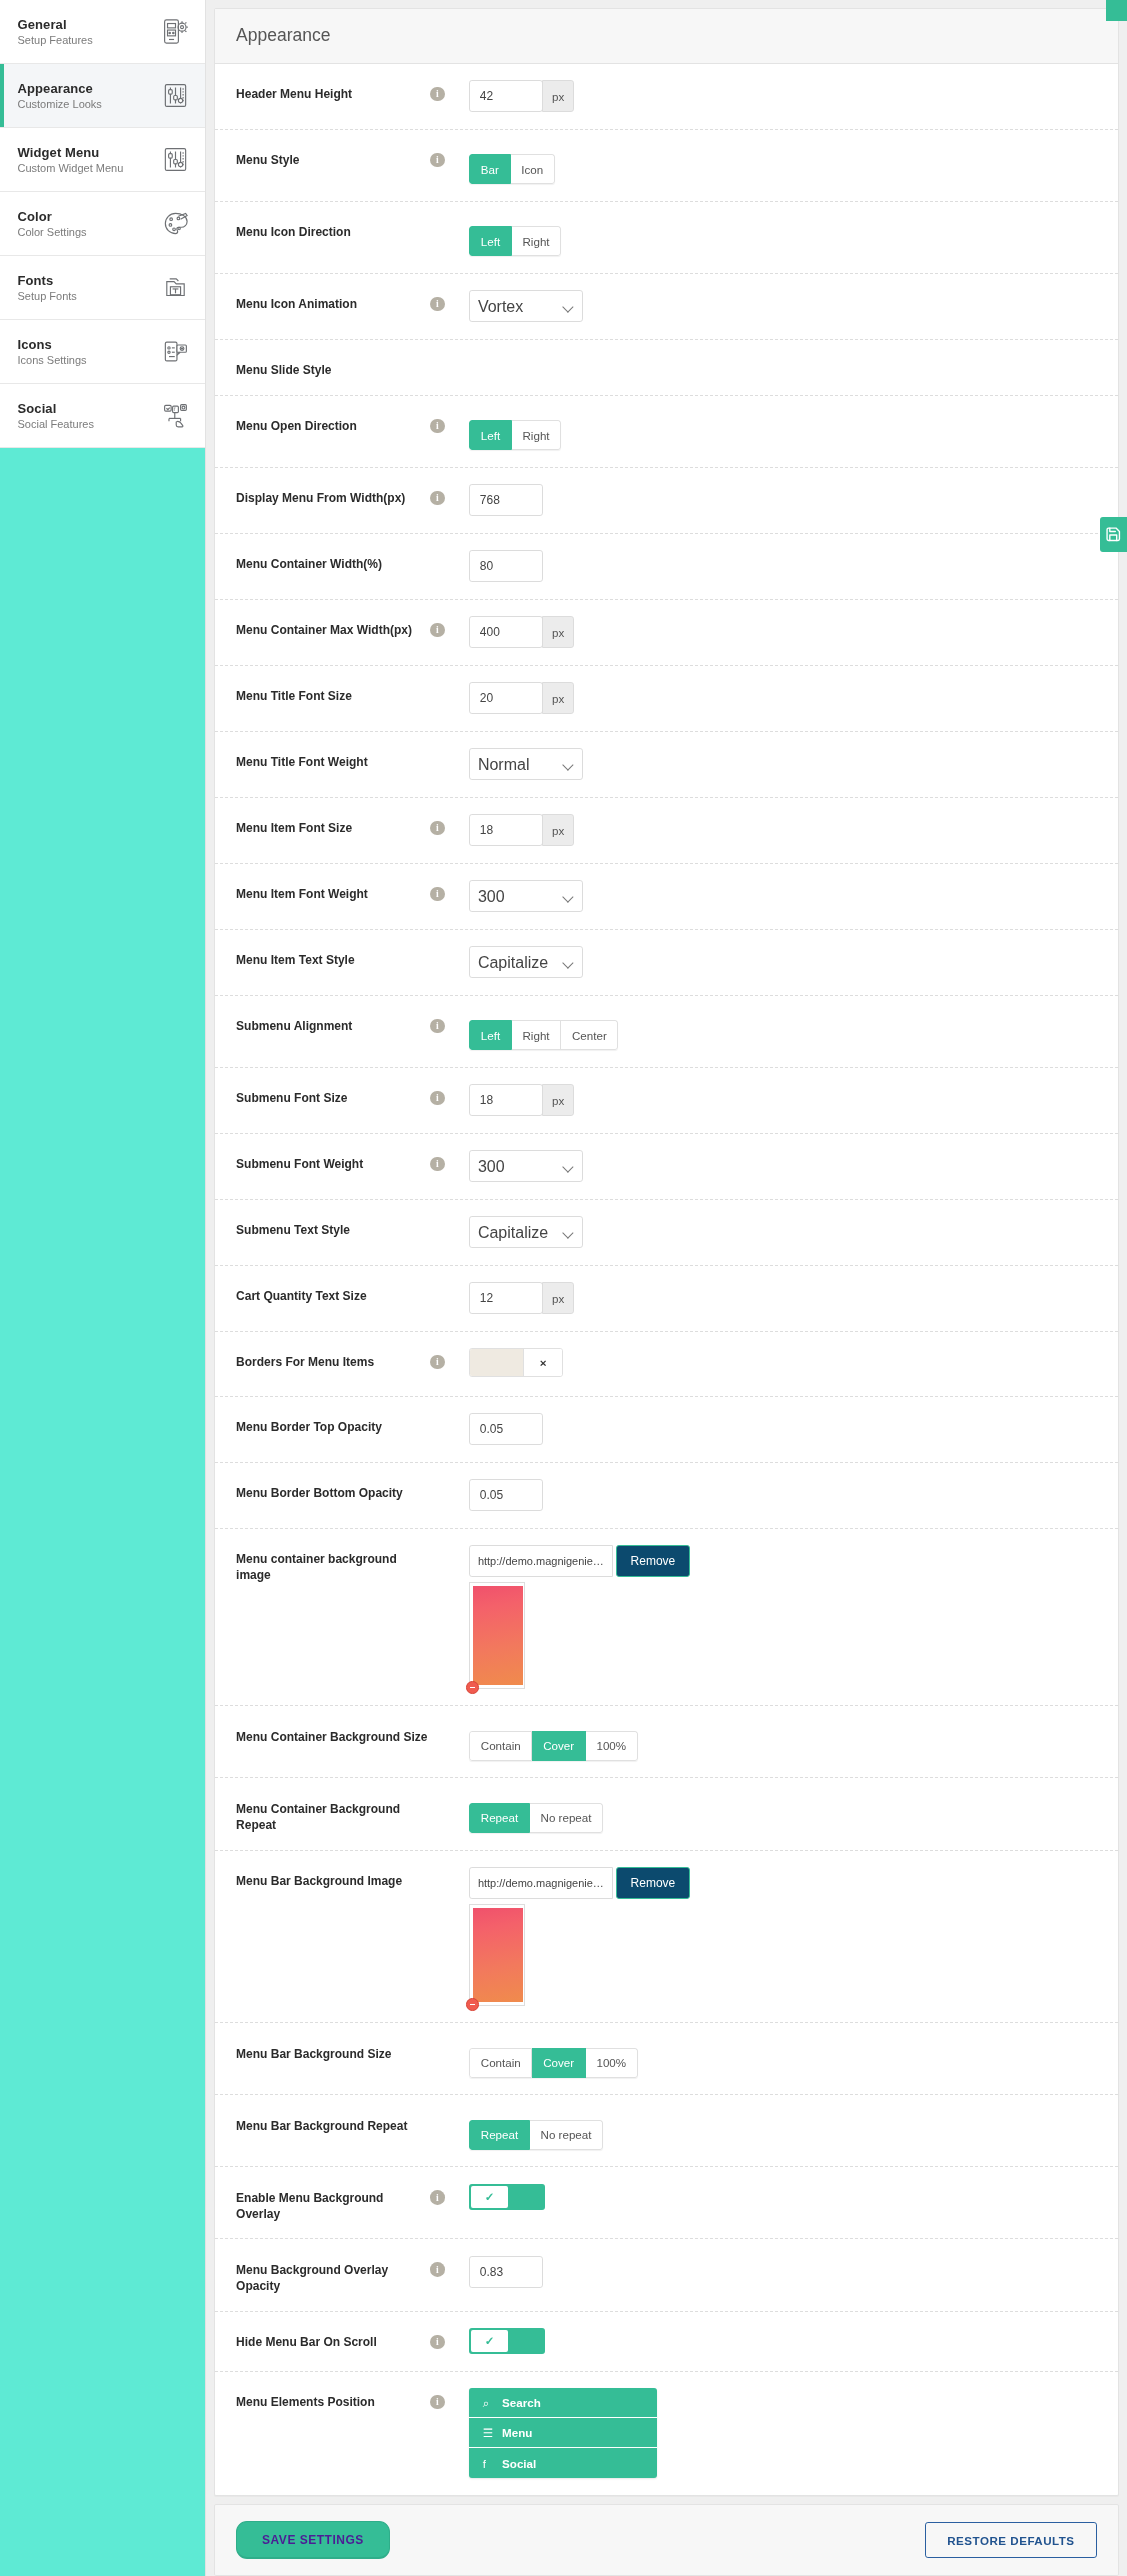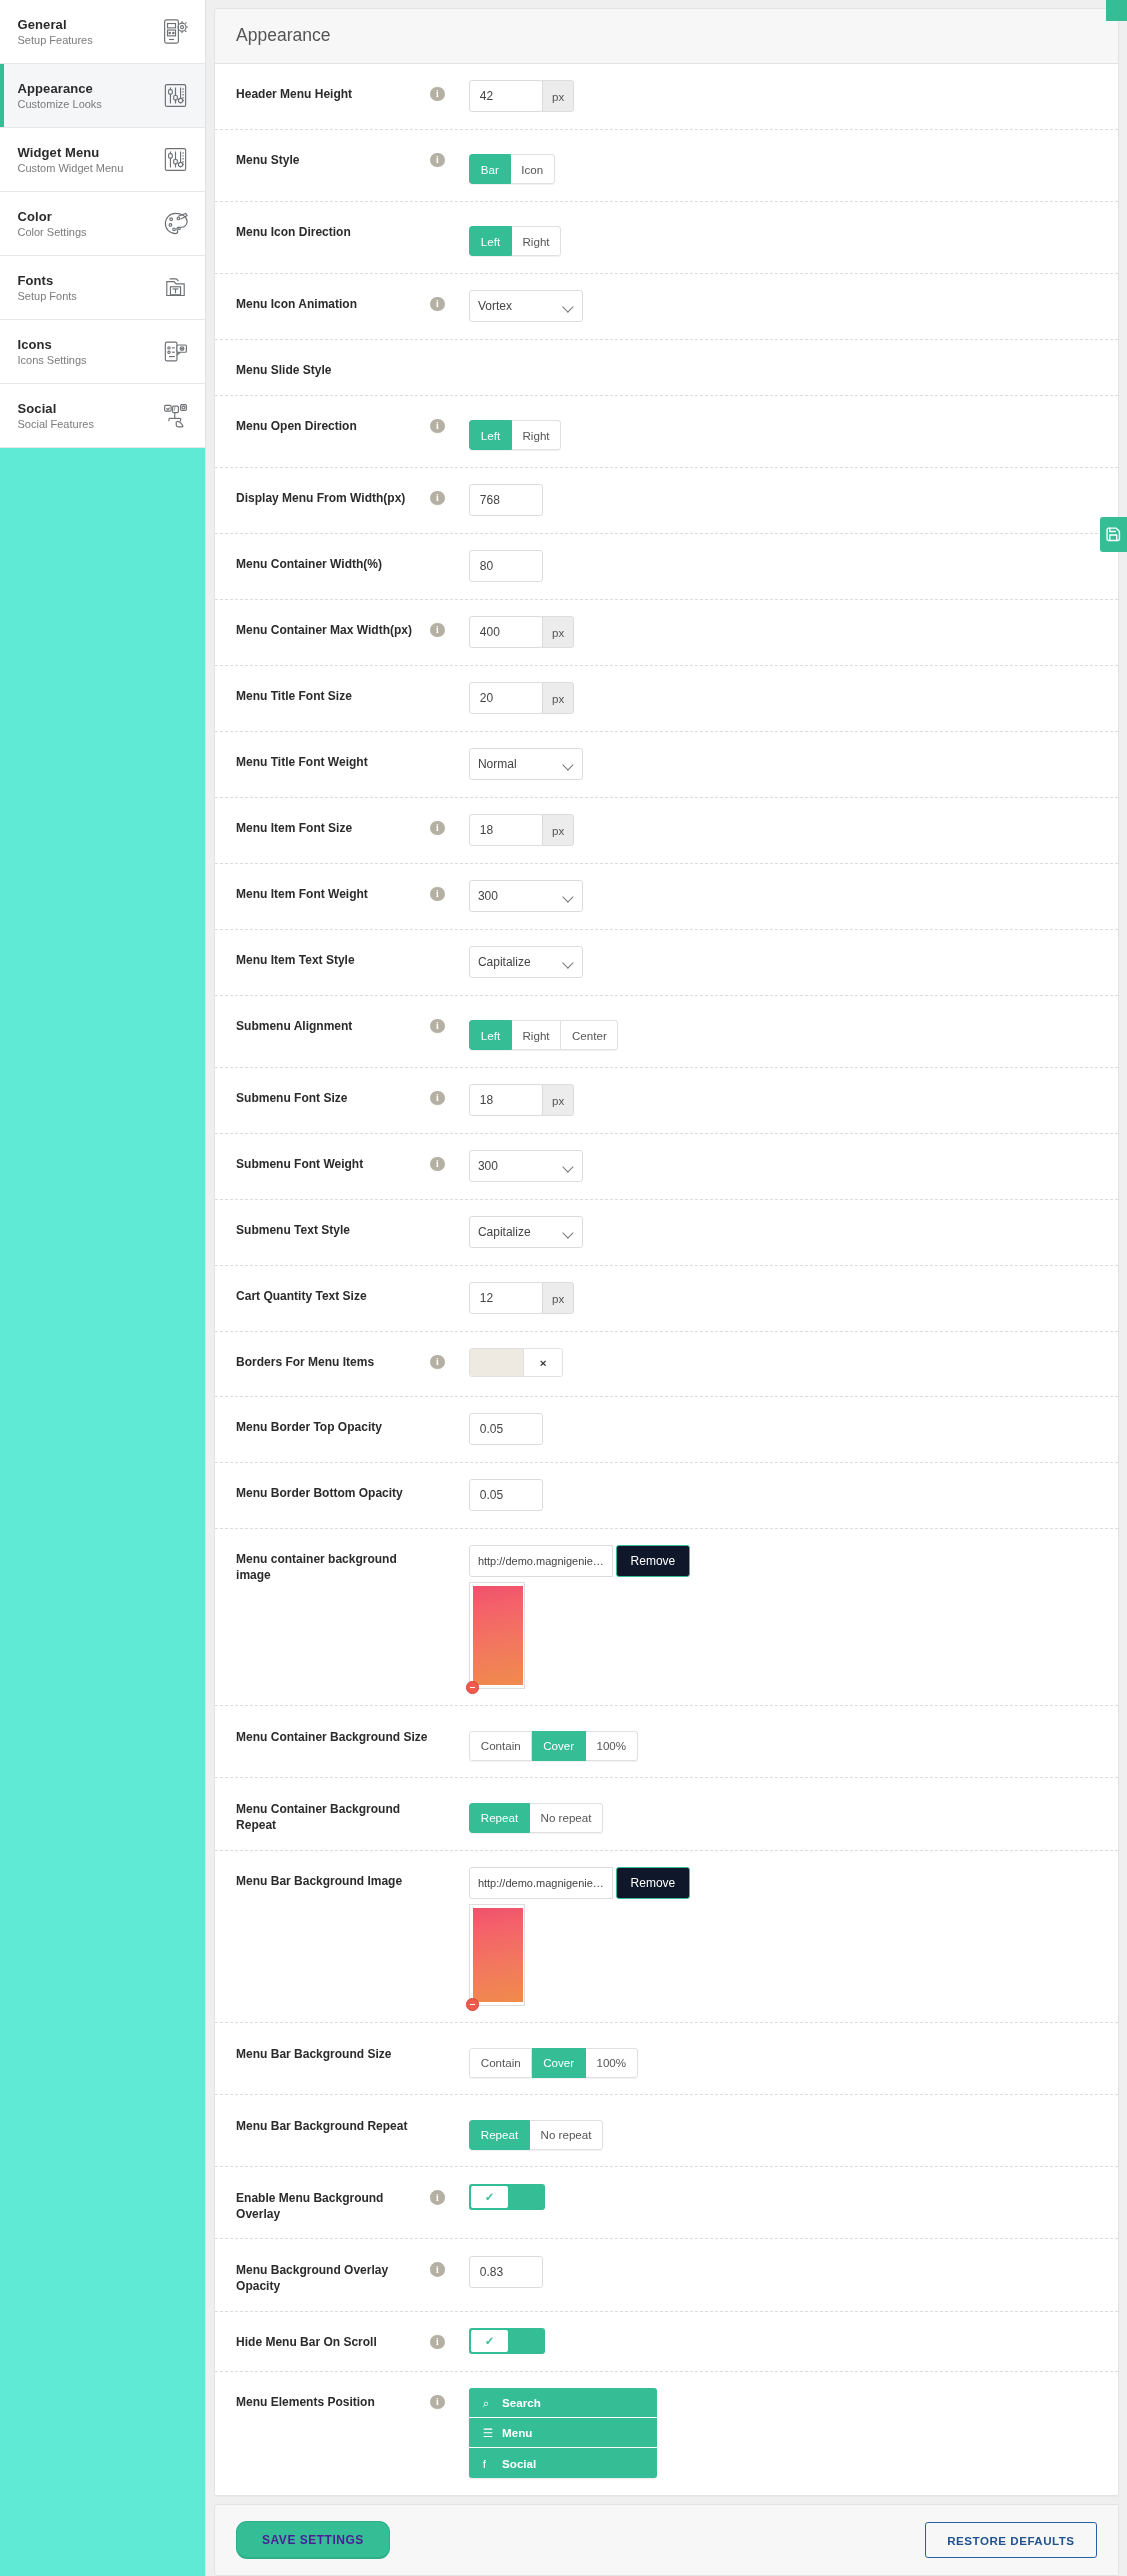--- a/index.html
+++ b/index.html
@@ -98,21 +98,21 @@
     border:1px solid #dcdcdc; border-radius:0 2.9px 2.9px 0;
     background:#ececec; color:#555;
     display:flex; align-items:center; justify-content:center;
     font-size:11.6px;
   }
 
   select.sel {
     width:114px; height:32px;
     border:1px solid #dcdcdc; border-radius:2.9px;
     background:#fff; color:#444;
-    font-size:12px; padding:0 7.8px;
+    font-size:16px; padding:0 7.8px;
     font-family:"Liberation Sans", sans-serif;
     appearance:none; -webkit-appearance:none;
     outline:none;
   }
   .sel-wrap { position:relative; display:inline-block; }
   .sel-wrap::after {
     content:""; position:absolute; right:11.6px; top:12.6px;
     width:6.8px; height:6.8px;
     border-right:1.6px solid #777; border-bottom:1.6px solid #777;
     transform:rotate(45deg);
@@ -149,21 +149,21 @@
   .url-input {
     width:144px; height:32px;
     border:1px solid #dcdcdc; border-radius:2.9px 0 0 2.9px;
     padding:0 7.8px; font-size:11px; color:#444;
     font-family:"Liberation Sans", sans-serif;
     background:#fff; outline:none;
     text-overflow:ellipsis;
   }
   .btn-remove {
     height:32px; padding:0 13.6px;
-    background:#0f172a; color:#fff;
+    background:#0c4a6e; color:#fff;
     border:1px solid #35bd96; border-radius:2.9px;
     margin-left:2.9px;
     font-size:12px; cursor:pointer;
     display:flex; align-items:center;
   }
 
   .thumb-box {
     margin-top:4.9px; width:56px; padding:2.9px;
     border:1px solid #ddd; background:#fff;
     position:relative;

